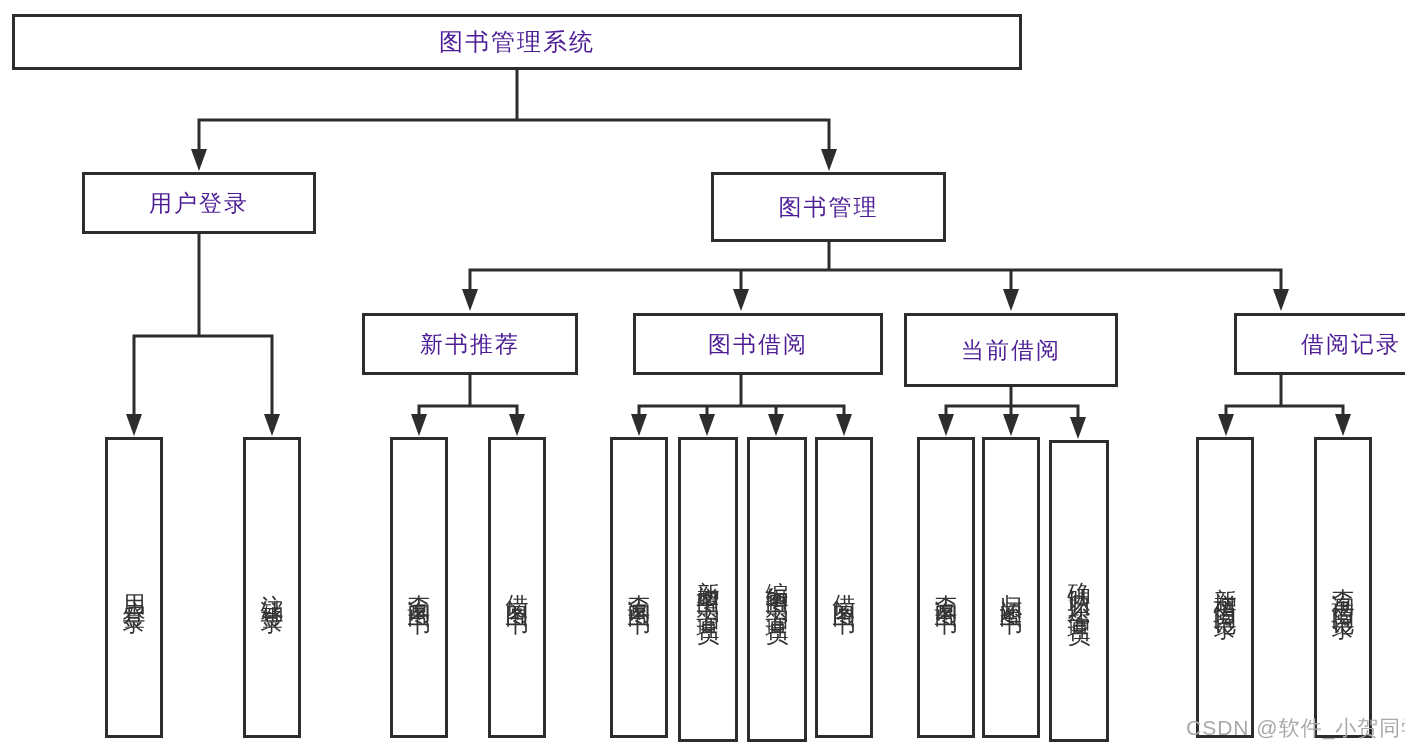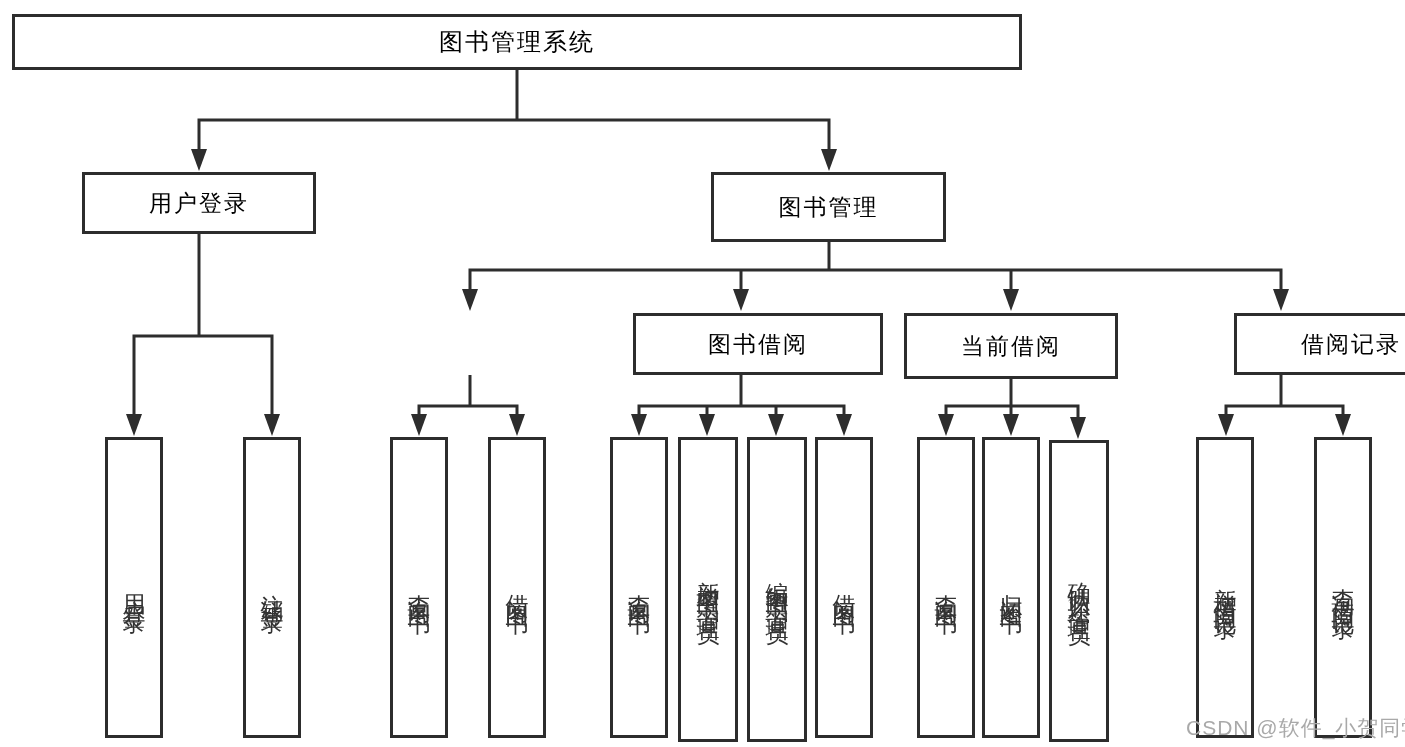--- a/index.html
+++ b/index.html
@@ -27,21 +27,21 @@
     border: 3px solid #2d2d2d;
     display: flex;
     align-items: center;
     justify-content: center;
     z-index: 2;
   }
 
   .node.h span {
     font-size: 23px;
     letter-spacing: 2px;
-    color: #000000;
+    color: #4c1d95;
     white-space: nowrap;
   }
 
   .node.root span { font-size: 24px; }
 
   .node.v span {
     writing-mode: vertical-rl;
     text-orientation: mixed;
     font-size: 23px;
     letter-spacing: 6px;
@@ -128,24 +128,27 @@
     <span>图书管理系统</span>
   </div>
 
   <div class="node h" style="left:82px; top:172px; width:234px; height:62px;">
     <span>用户登录</span>
   </div>
   <div class="node h" style="left:711px; top:172px; width:235px; height:70px;">
     <span>图书管理</span>
   </div>
 
+  <div class="node h" style="left:362px; top:313px; width:216px; height:62px;">
+    <span>新书推荐</span>
+  </div>
   <div class="node h" style="left:633px; top:313px; width:250px; height:62px;">
     <span>图书借阅</span>
   </div>
-  <div class="node h" style="left:904px; top:313px; width:214px; height:66px;">
+  <div class="node h" style="left:904px; top:313px; width:214px; height:74px;">
     <span>当前借阅</span>
   </div>
   <div class="node h" style="left:1234px; top:313px; width:234px; height:62px;">
     <span>借阅记录</span>
   </div>
 
   <div class="node v" style="left:105px; top:437px; width:58px; height:301px;">
     <span>用户登录</span>
   </div>
   <div class="node v" style="left:243px; top:437px; width:58px; height:301px;">

